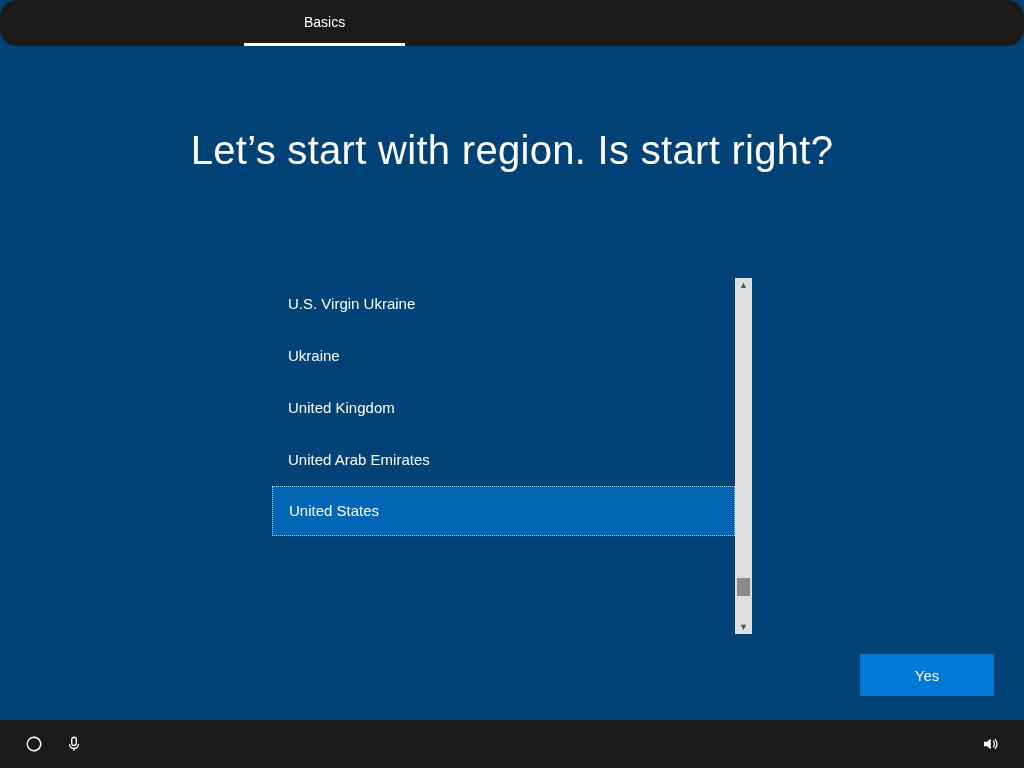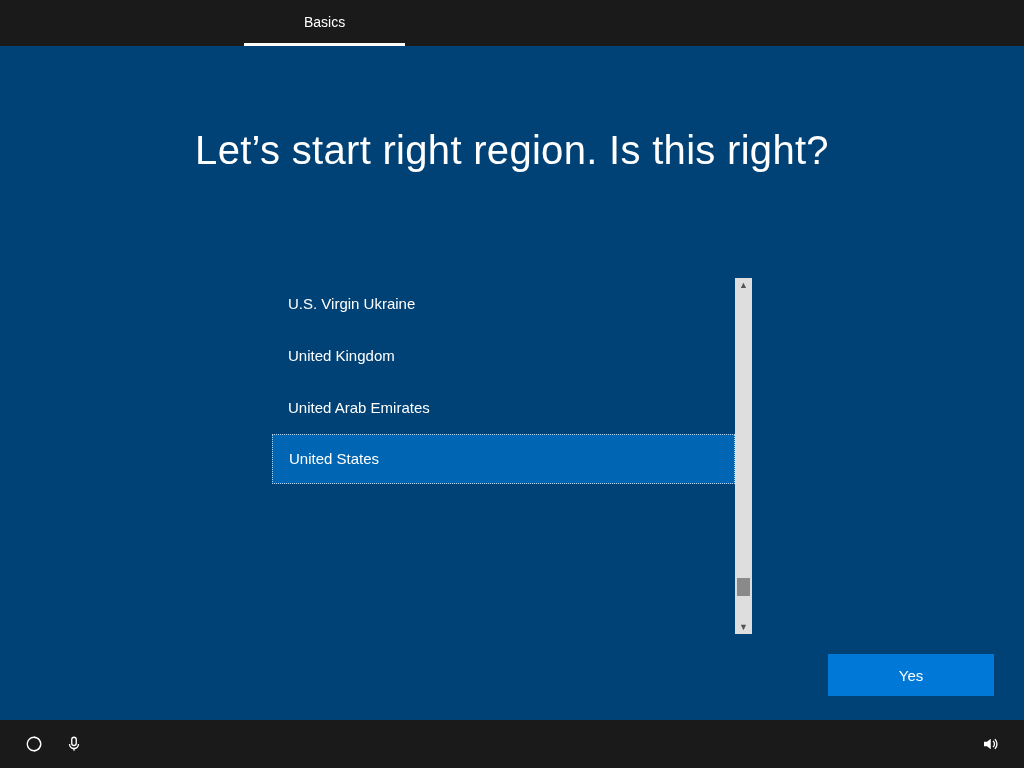--- a/index.html
+++ b/index.html
@@ -13,20 +13,21 @@
   }
 
   
   .tabstrip {
     height: 46px;
     background: #1a1a1a;
     display: flex;
     align-items: stretch;
     padding-left: 244px;
     flex-shrink: 0;
+    border-radius: 17px;
   }
   .tab {
     display: flex;
     align-items: center;
     justify-content: center;
     padding: 0 60px;
     font-size: 14px;
     color: #c8c8c8;
     border-bottom: 3px solid transparent;
   }
@@ -104,21 +105,21 @@
     top: 300px;
     height: 18px;
     background: #8a8a8a;
   }
 
   
   .yes-btn {
     position: absolute;
     right: 30px;
     bottom: 24px;
-    width: 166px;
+    width: 134px;
     height: 42px;
     background: #0078d7;
     color: #ffffff;
     font-size: 15px;
     border: none;
     cursor: pointer;
     font-family: inherit;
   }
 
   
@@ -144,25 +145,26 @@
 </head>
 <body>
 
 <div class="tabstrip">
   <div class="tab active">
     <span>Basics</span>
   </div>
 </div>
 
 <div class="main">
-  <h1 class="title">Let’s start right region. Is this right?</h1>
+  <h1 class="title">Let’s start with region. Is start right?</h1>
 
   <div class="listwrap">
     <div class="list" id="region-list">
         <div class="item"><span>U.S. Virgin Ukraine</span></div>
+        <div class="item"><span>Ukraine</span></div>
         <div class="item"><span>United Kingdom</span></div>
         <div class="item"><span>United Arab Emirates</span></div>
         <div class="item selected"><span>United States</span></div>
       </div>
     <div class="scrollbar">
       <div class="scroll-arrow up">▲</div>
       <div class="scroll-thumb"></div>
       <div class="scroll-arrow down">▼</div>
     </div>
   </div>

